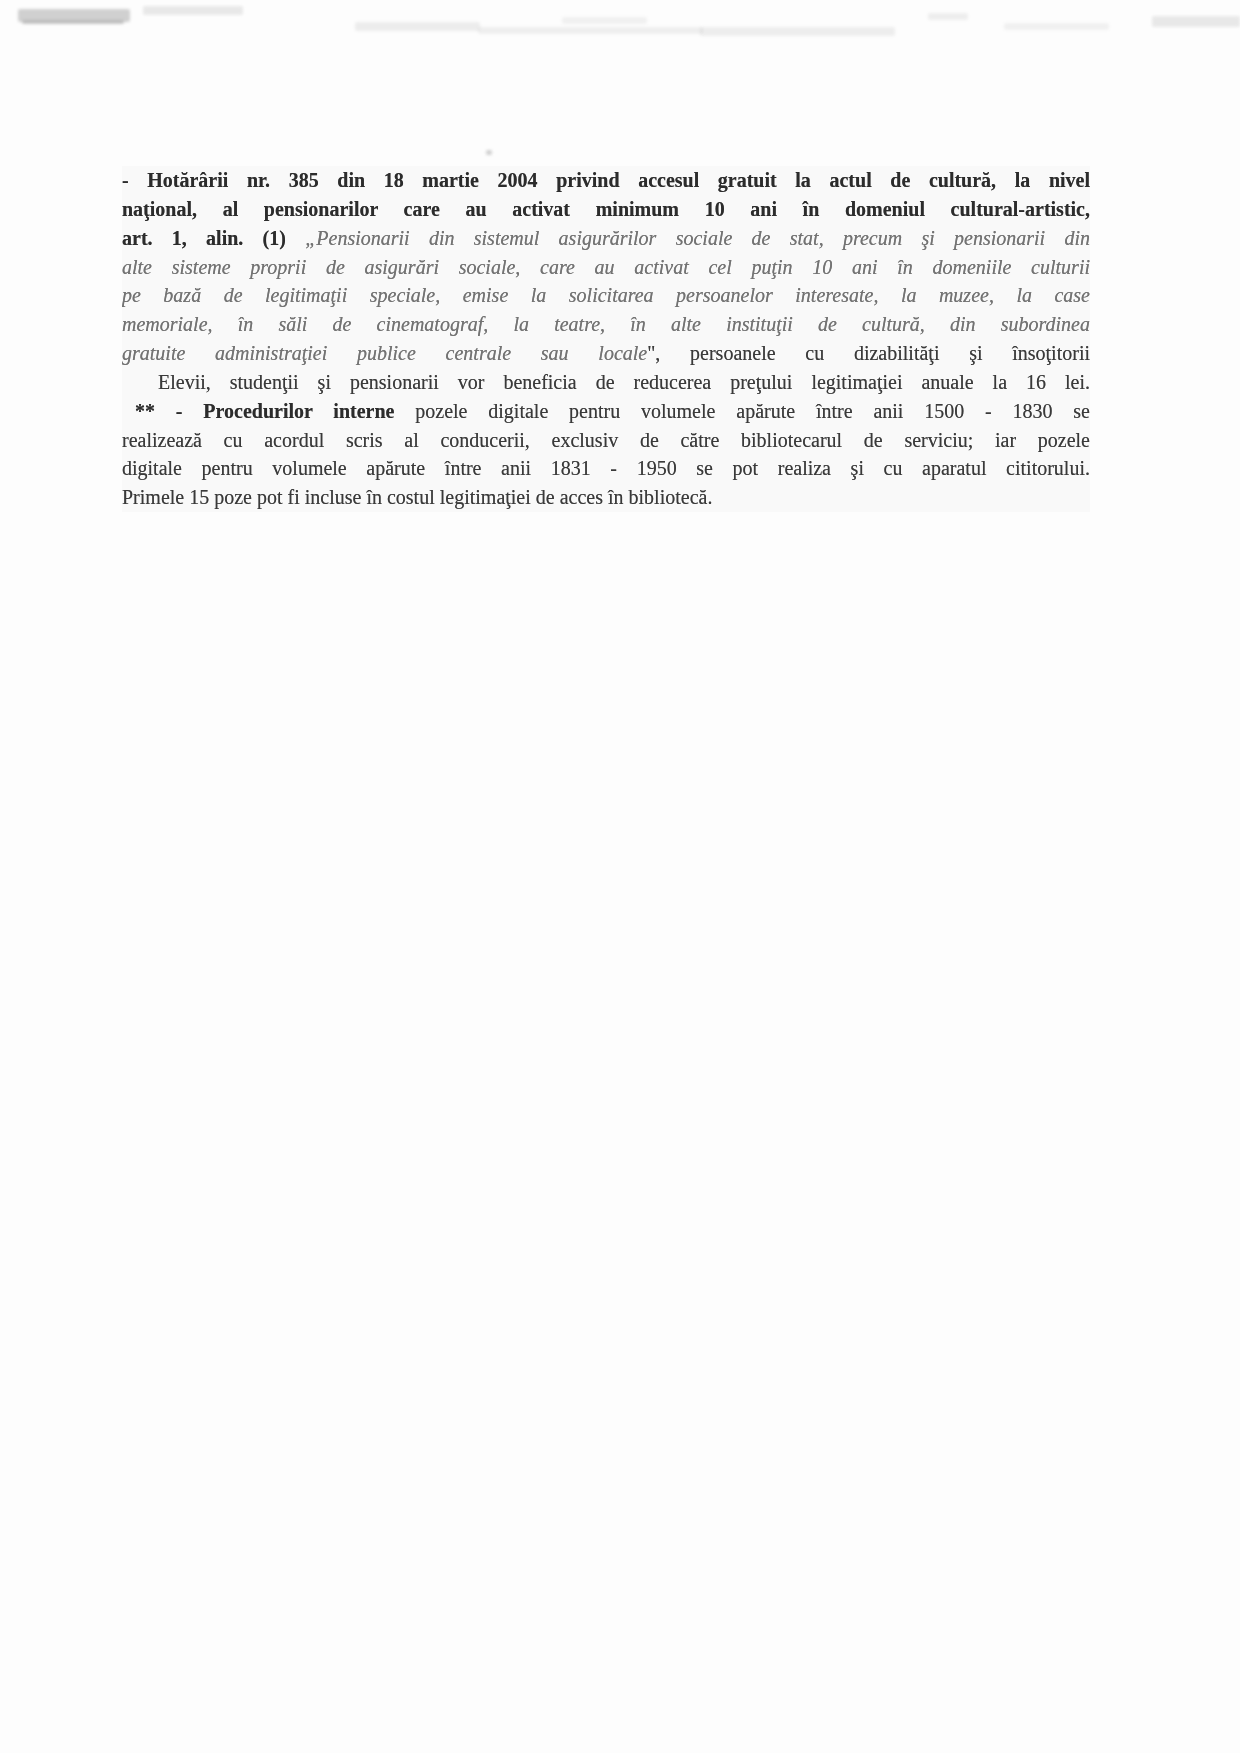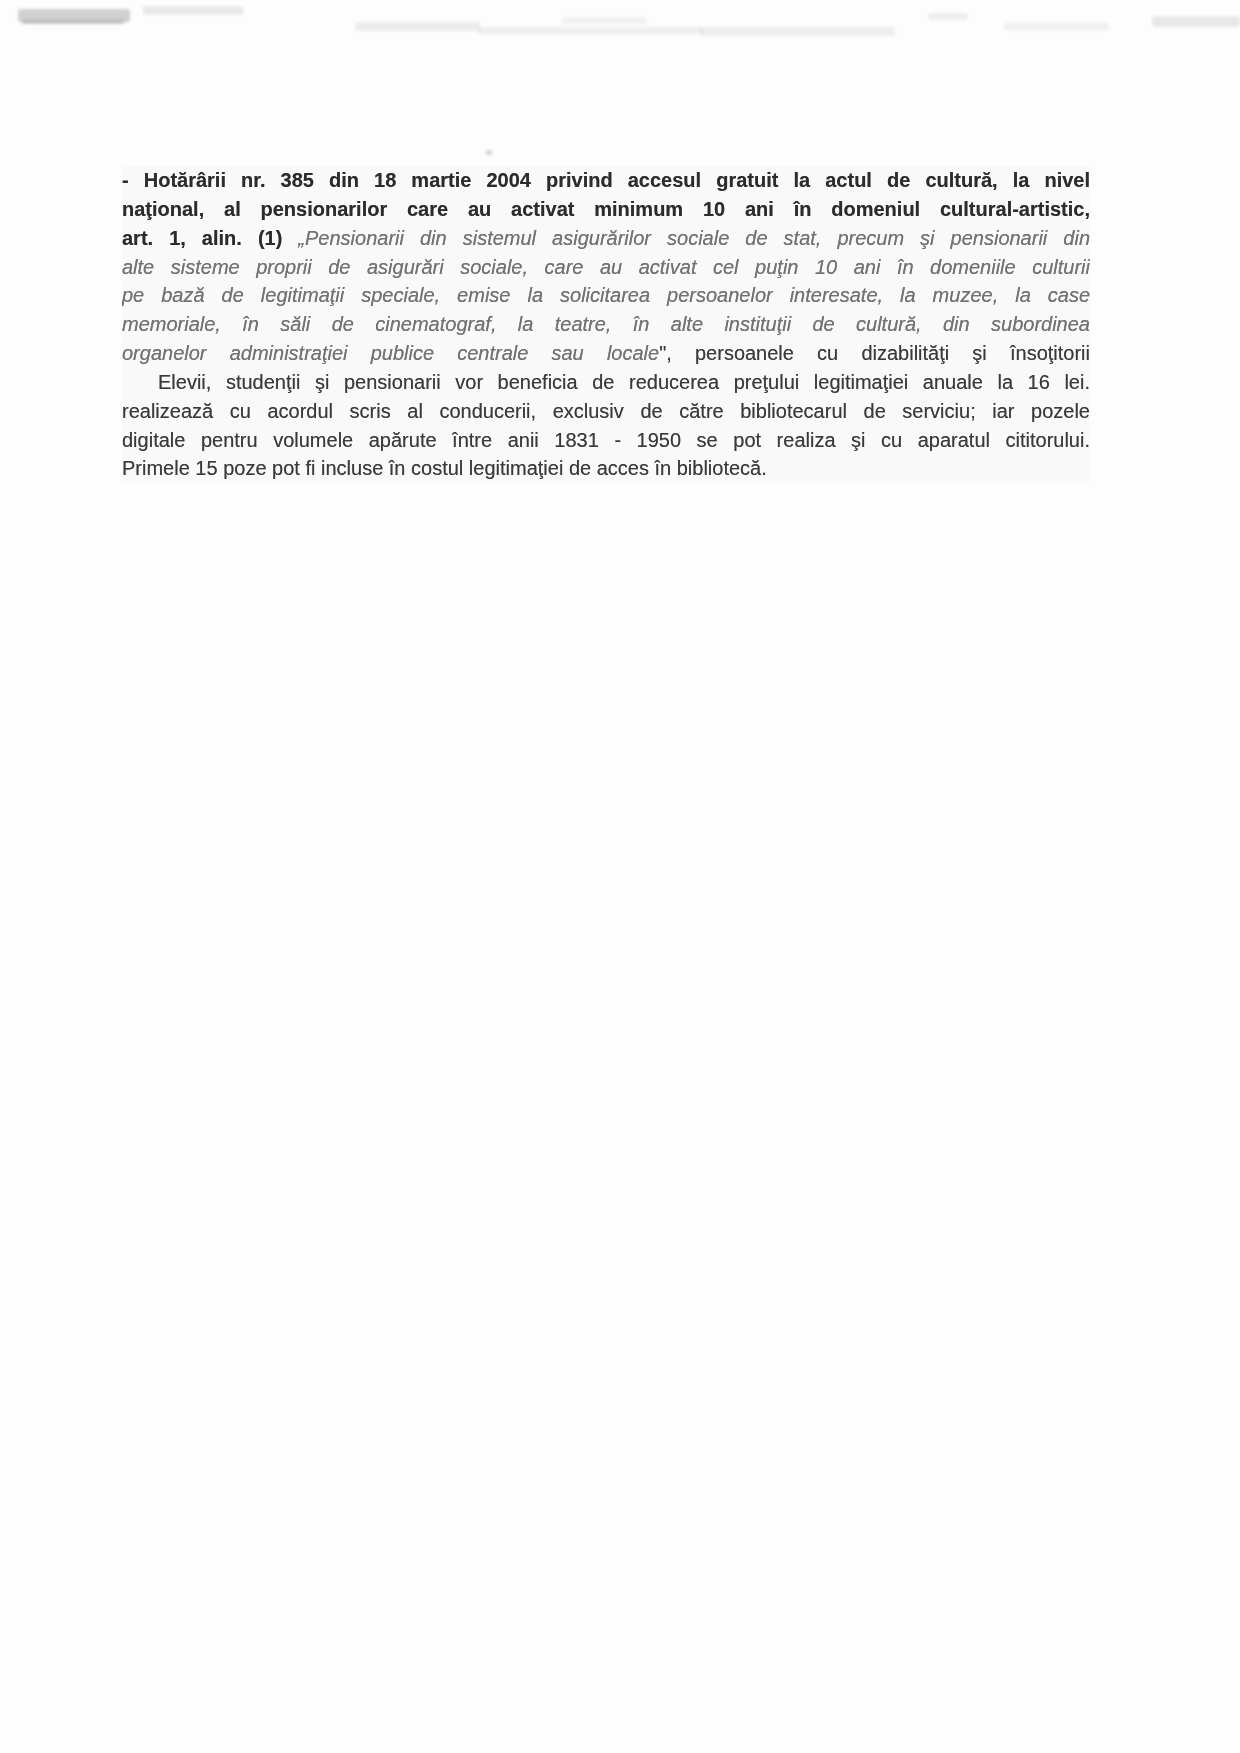--- a/index.html
+++ b/index.html
@@ -6,21 +6,21 @@
     margin: 0;
     padding: 0;
     background: #fdfdfd;
   }
   .page {
     position: relative;
     width: 1240px;
     height: 1753px;
     background: #fdfdfd;
     overflow: hidden;
-    font-family: Liberation Sans, sans-serif;
+    font-family: Liberation Serif, serif;
   }
   .artifact {
     position: absolute;
     background: #9a9a9a;
     filter: blur(1.5px);
     border-radius: 2px;
   }
   .text-block {
     position: absolute;
     left: 122px;
@@ -71,19 +71,20 @@
       <div class="artifact" style="left: 1152px; top: 16px; width: 88px; height: 11px; opacity: 0.2;"></div>
       <div class="artifact" style="left: 486px; top: 150px; width: 6px; height: 5px; opacity: 0.45;"></div>
     </div>
   <div class="text-block" id="text-block">
       <div class="line just"><span class="seg-bold">- Hotărârii nr. 385 din 18 martie 2004 privind accesul gratuit la actul de cultură, la nivel</span></div>
       <div class="line just"><span class="seg-bold">naţional, al pensionarilor care au activat minimum 10 ani în domeniul cultural-artistic,</span></div>
       <div class="line just"><span class="seg-bold">art. 1, alin. (1) </span><span class="seg-italic">„Pensionarii din sistemul asigurărilor sociale de stat, precum şi pensionarii din</span></div>
       <div class="line just"><span class="seg-italic">alte sisteme proprii de asigurări sociale, care au activat cel puţin 10 ani în domeniile culturii</span></div>
       <div class="line just"><span class="seg-italic">pe bază de legitimaţii speciale, emise la solicitarea persoanelor interesate, la muzee, la case</span></div>
       <div class="line just"><span class="seg-italic">memoriale, în săli de cinematograf, la teatre, în alte instituţii de cultură, din subordinea</span></div>
-      <div class="line just"><span class="seg-italic">organelor administraţiei publice centrale sau locale</span><span class="seg-regular">", persoanele cu dizabilităţi şi însoţitorii</span></div>
+      <div class="line just"><span class="seg-italic">gratuite administraţiei publice centrale sau locale</span><span class="seg-regular">", persoanele cu dizabilităţi şi însoţitorii</span></div>
       <div class="line just" style="padding-left: 36px;"><span class="seg-regular">Elevii, studenţii şi pensionarii vor beneficia de reducerea preţului legitimaţiei anuale la 16 lei.</span></div>
+      <div class="line just" style="padding-left: 13px;"><span class="seg-bold">** - Procedurilor interne </span><span class="seg-regular">pozele digitale pentru volumele apărute între anii 1500 - 1830 se</span></div>
       <div class="line just"><span class="seg-regular">realizează cu acordul scris al conducerii, exclusiv de către bibliotecarul de serviciu; iar pozele</span></div>
       <div class="line just"><span class="seg-regular">digitale pentru volumele apărute între anii 1831 - 1950 se pot realiza şi cu aparatul cititorului.</span></div>
       <div class="line"><span class="seg-regular">Primele 15 poze pot fi incluse în costul legitimaţiei de acces în bibliotecă.</span></div>
     </div>
 </div>
 
 </body></html>

